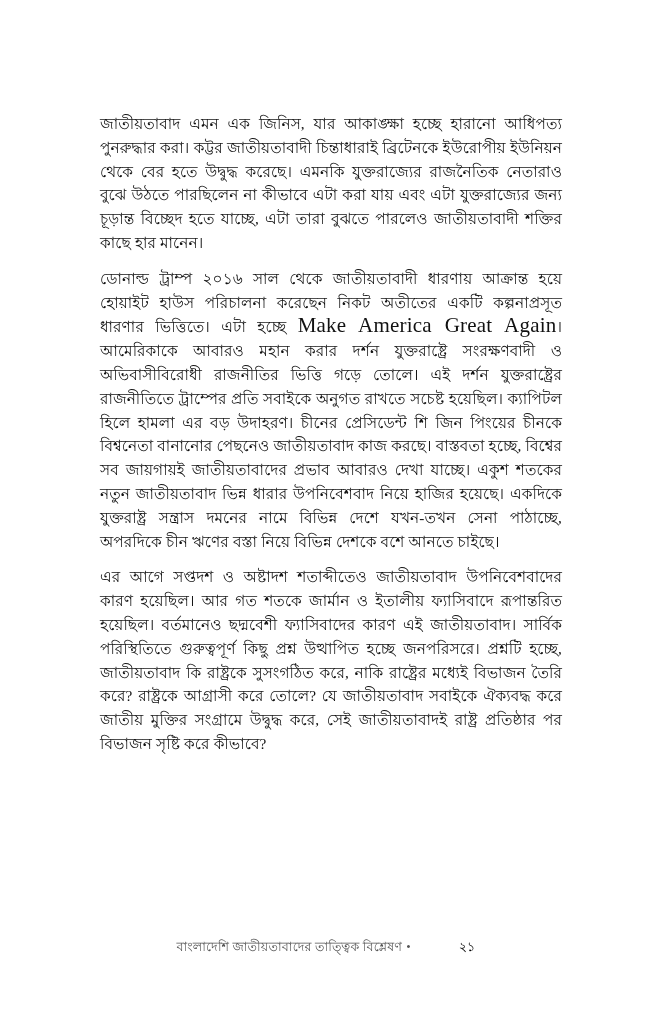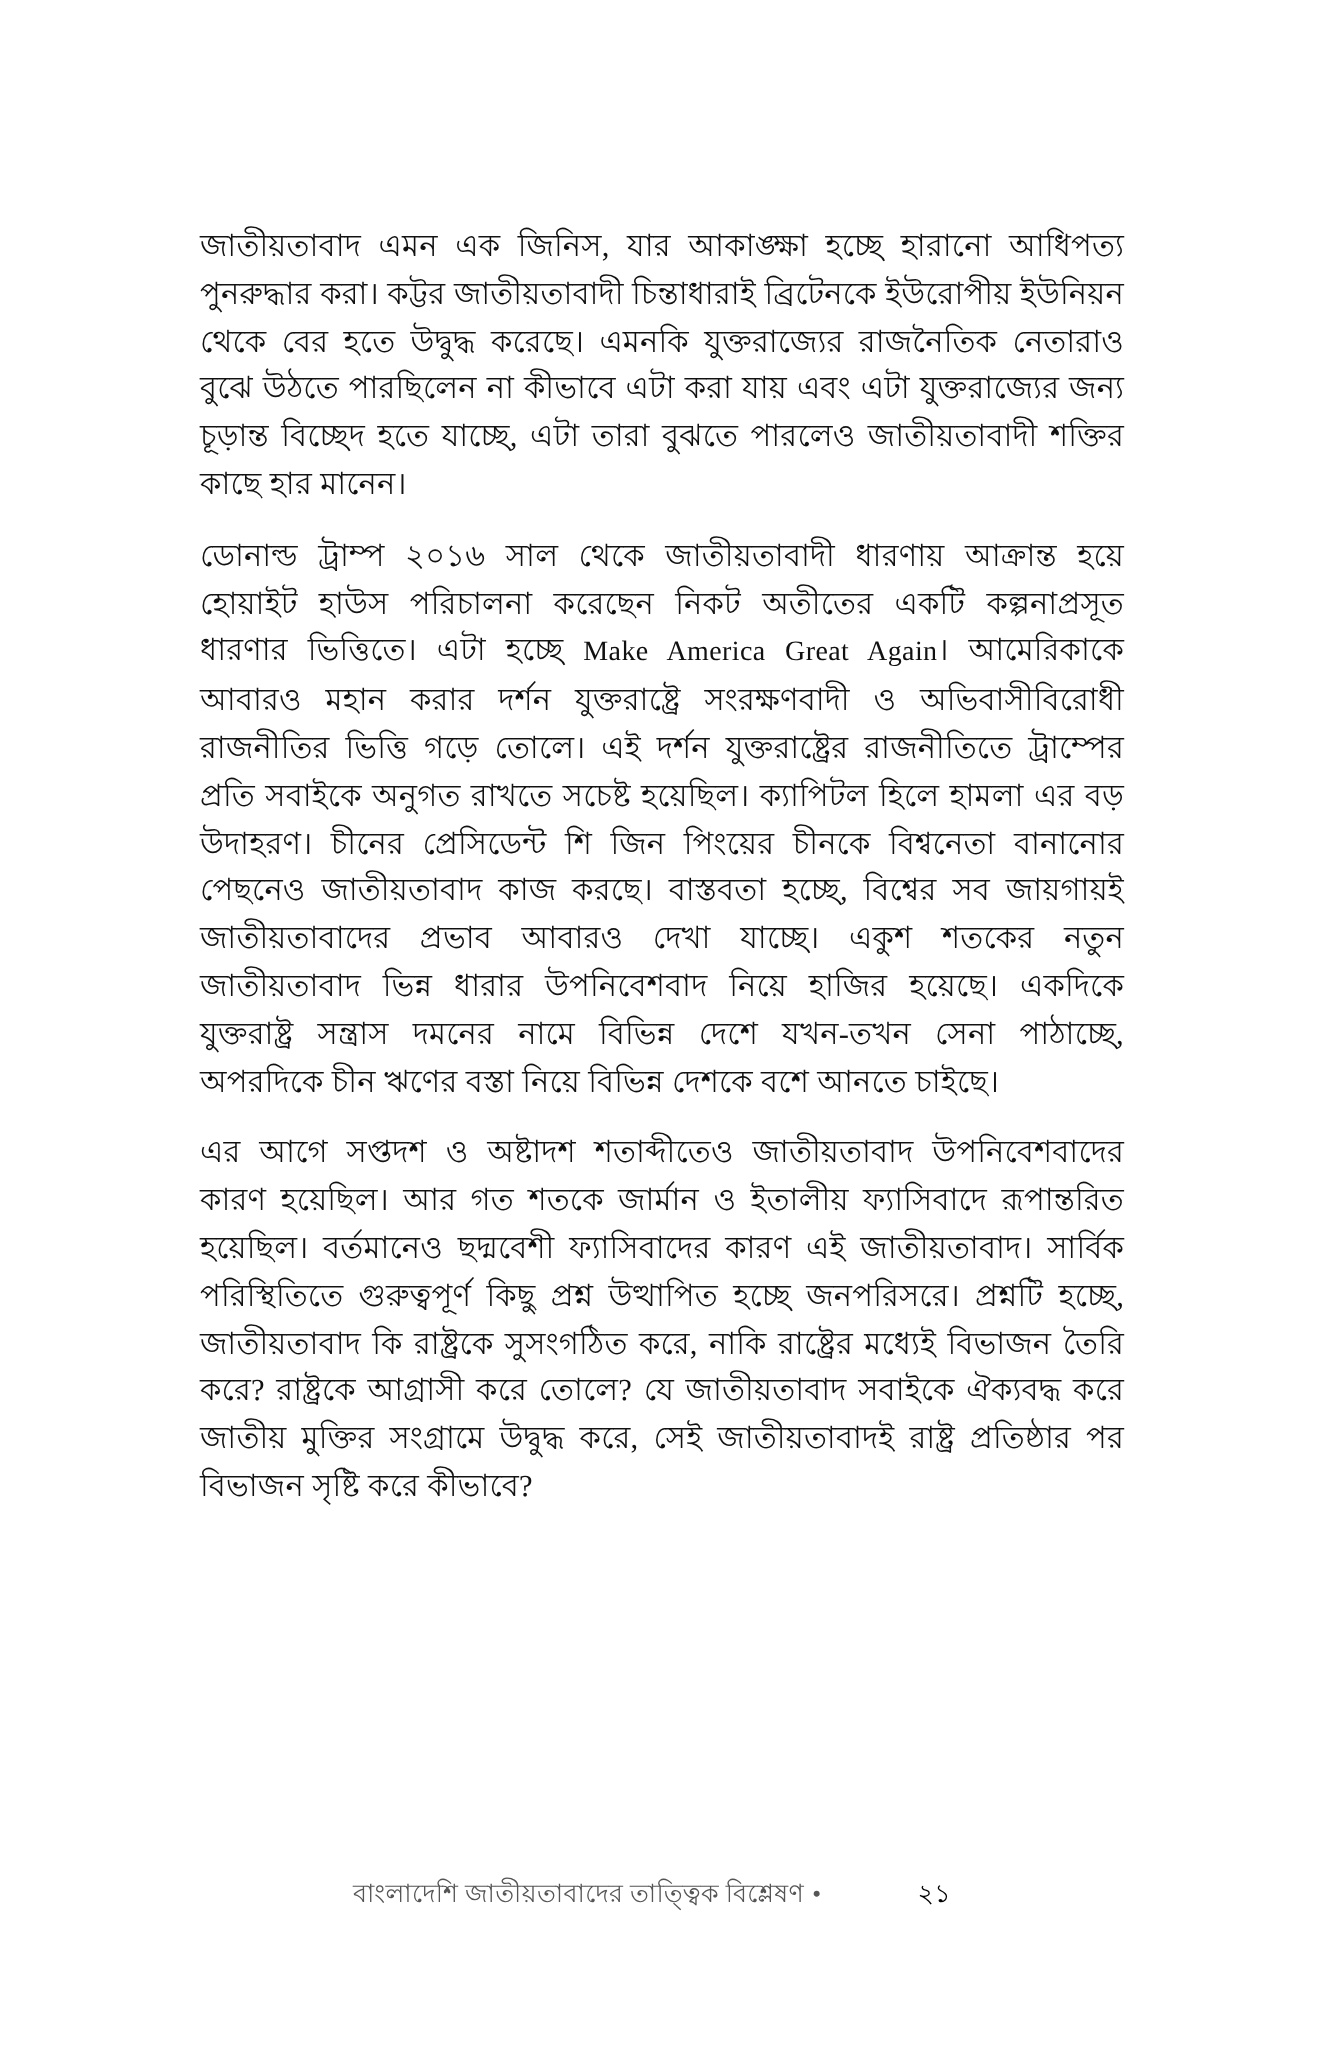--- a/index.html
+++ b/index.html
@@ -47,21 +47,21 @@
     -webkit-font-smoothing: antialiased;
   }
 
   .para:last-child {
     margin-bottom: 14px;
   }
 
   
   .latin {
     font-family: "Liberation Serif", "DejaVu Serif", serif;
-    font-size: 14px;
+    font-size: 21px;
     letter-spacing: 0.2px;
   }
 
   .footer {
     position: absolute;
     left: 0;
     right: 0;
     top: 938px;
     text-align: center;
     font-size: 12.6px;

